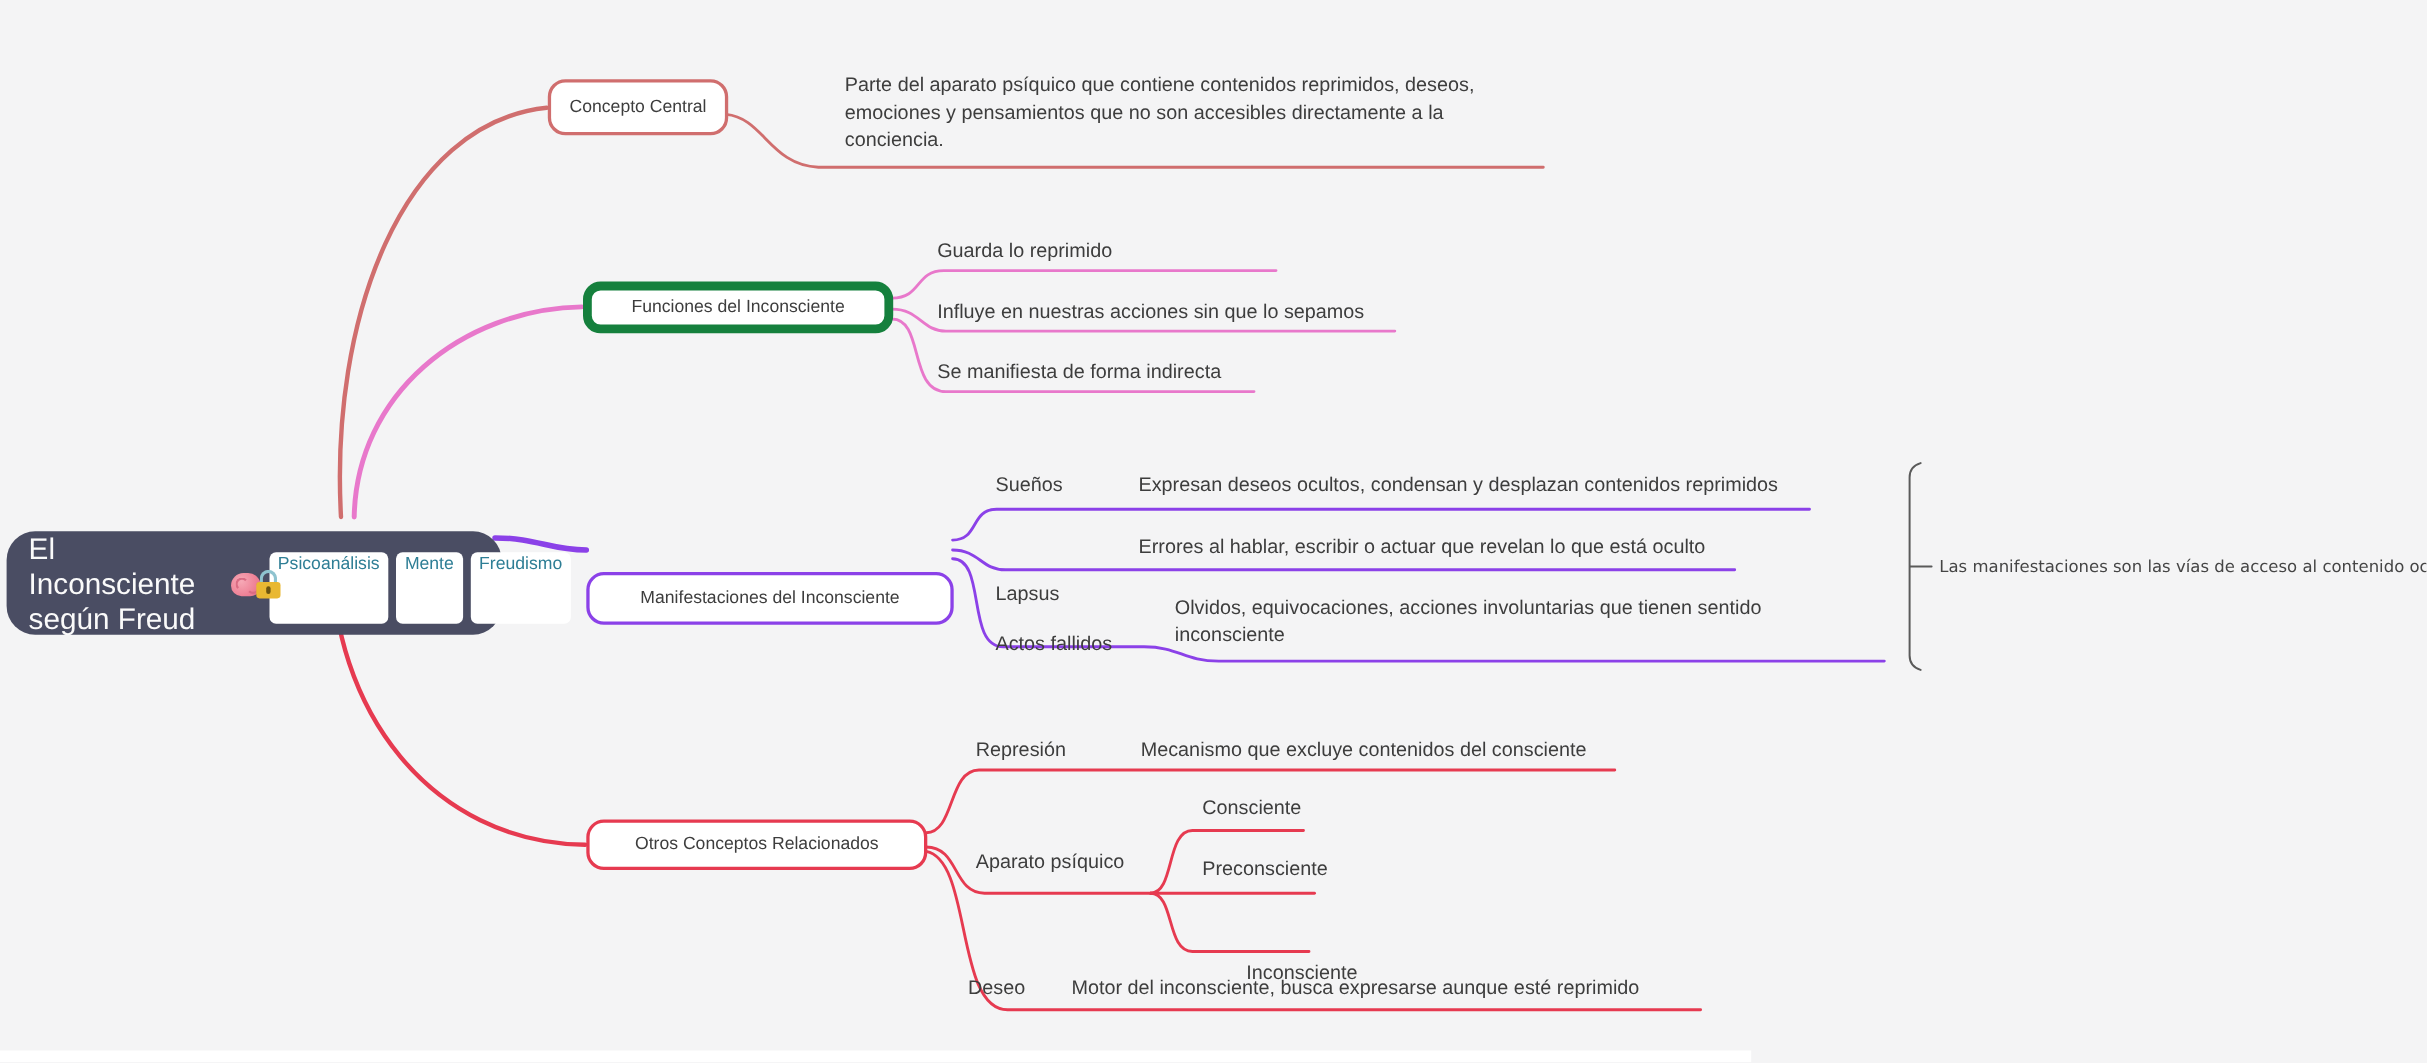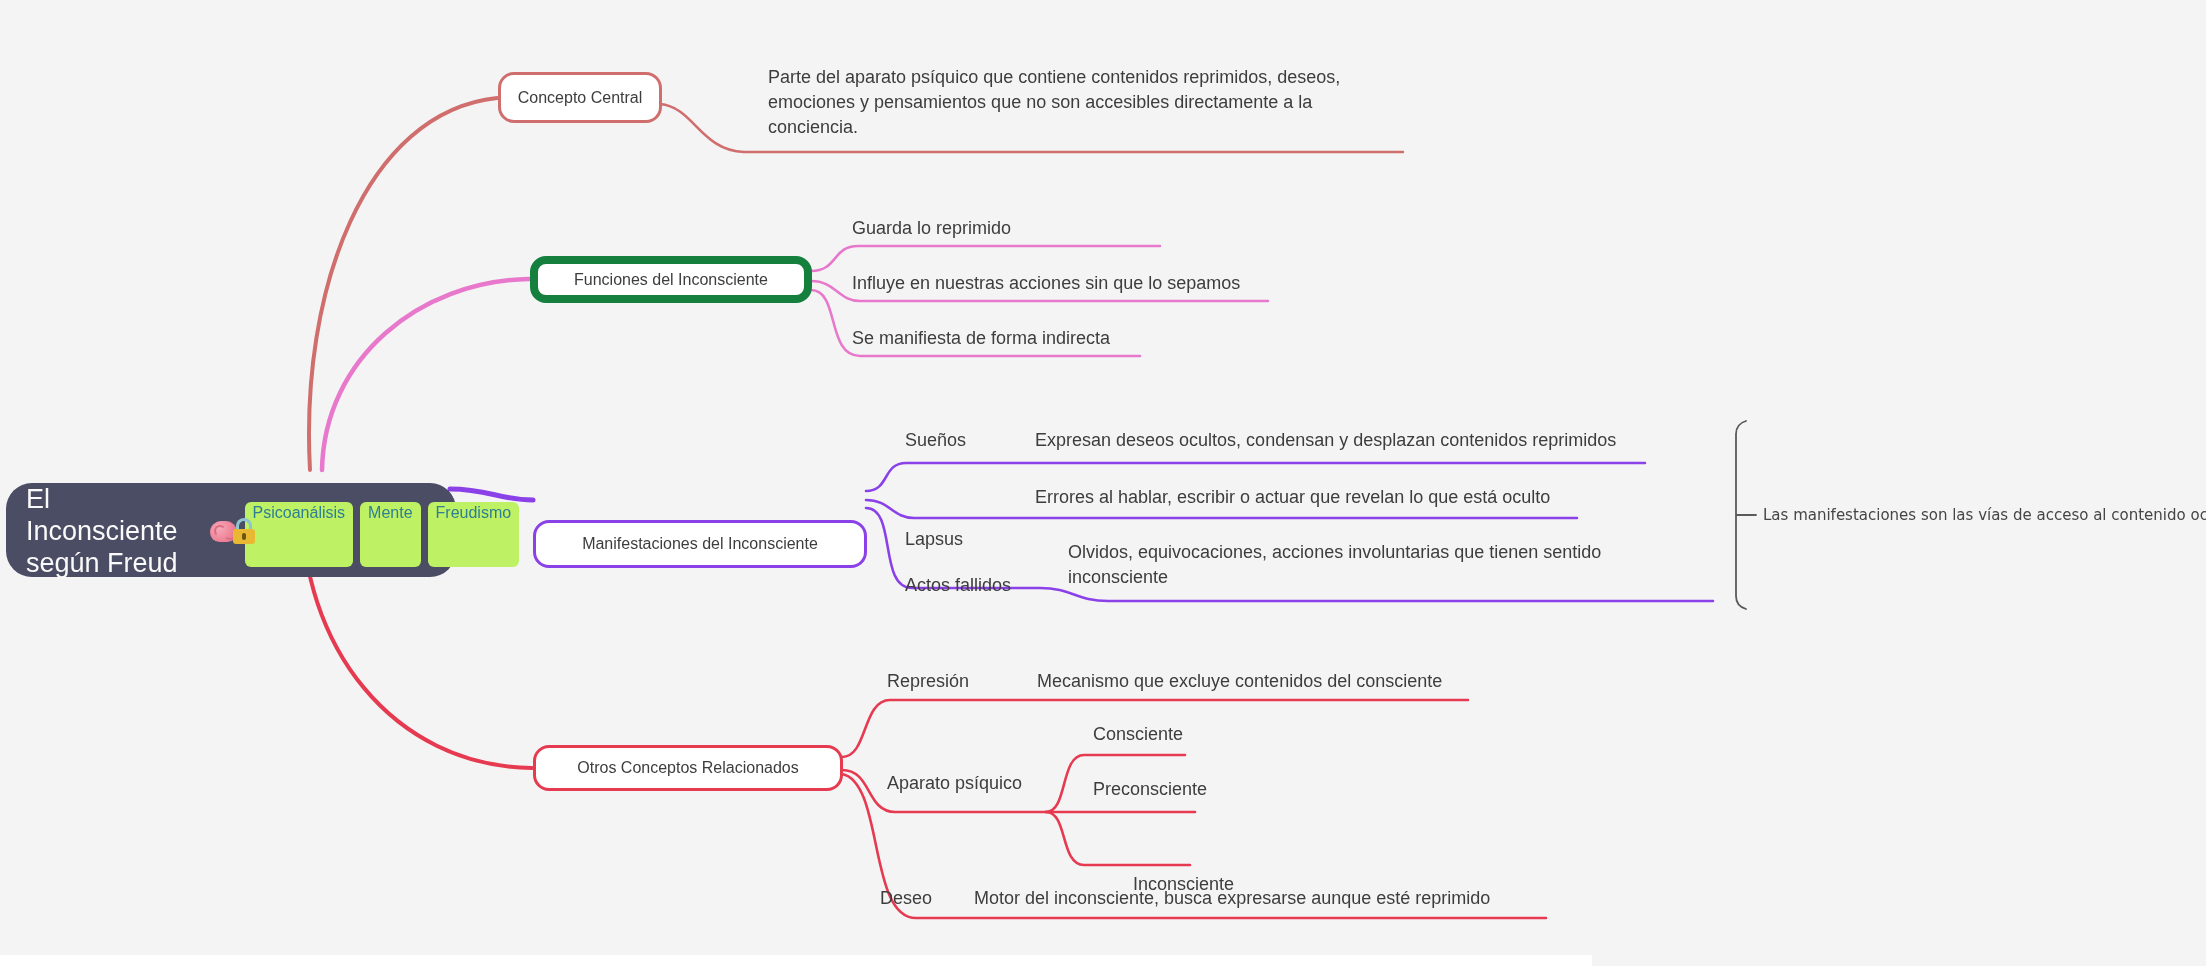--- a/index.html
+++ b/index.html
@@ -15,21 +15,21 @@
     box-sizing:border-box;
   }
   .root{
     position:absolute;z-index:2;left:6px;top:438px;width:450px;height:94px;
     background:#4a4d63;border-radius:26px;box-sizing:border-box;
     padding:12px 20px 10px 20px;display:flex;flex-direction:row;margin-top:45px;
   }
   .root-title-row{display:flex;align-items:center;gap:9px;color:#fafafa;font-size:27px;line-height:32px;}
   .tags{display:flex;gap:7px;margin-top:7px;}
   .tag{
-    background:#bef264;color:#2e7e95;font-size:16px;line-height:22px;
+    background:#ffffff;color:#2e7e95;font-size:16px;line-height:22px;
     padding:0 8px;border-radius:6px;
   }
   .topic{position:absolute;z-index:2;font-size:18px;line-height:26px;color:#3d3d3d;white-space:nowrap;}
   .note{white-space:normal;line-height:25px;}
   .summary-text{
     position:absolute;z-index:2;font-family:"DejaVu Sans",sans-serif;
     font-size:15px;line-height:20px;color:#454545;white-space:nowrap;
   }
   
   .brain{position:relative;display:inline-block;width:27px;height:21px;}

